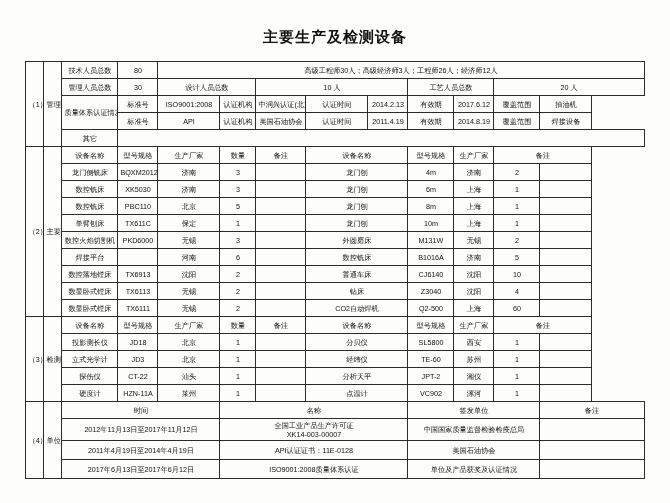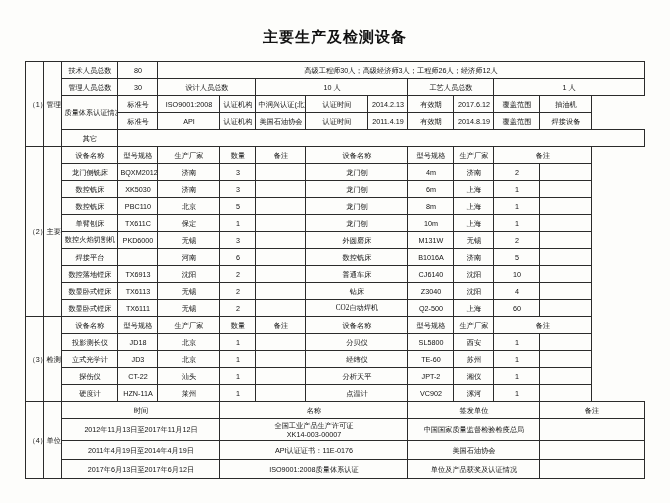--- a/index.html
+++ b/index.html
@@ -59,21 +59,20 @@
     white-space: normal;
     line-height: 1.15;
     margin-left: 32px;
   }
   td.twoline {
     white-space: normal;
     line-height: 1.2;
   }
   .small {
     font-size: 6.8px;
-    font-family: Liberation Serif, serif;
   }
 </style>
 </head>
 <body>
 
 <div class="page">
 
   <div class="doc-title">主要生产及检测设备</div>
 
   <table class="main">
@@ -101,21 +100,21 @@
       <td class="lbl">技术人员总数</td>
       <td>80</td>
       <td colspan="10">高级工程师30人；高级经济师3人；工程师26人；经济师12人</td>
     </tr>
     <tr>
       <td class="lbl">管理人员总数</td>
       <td>30</td>
       <td colspan="2">设计人员总数</td>
       <td colspan="3">10 人</td>
       <td colspan="2">工艺人员总数</td>
-      <td colspan="3">1 人</td>
+      <td colspan="3">20 人</td>
     </tr>
     <tr>
       <td class="lbl" rowspan="2">质量体系认证情况</td>
       <td>标准号</td>
       <td>ISO9001:2008</td>
       <td>认证机构</td>
       <td class="twoline" rowspan="1">中润兴认证(北京)有限公司</td>
       <td>认证时间</td>
       <td>2014.2.13</td>
       <td>有效期</td>
@@ -334,21 +333,21 @@
     </tr>
     <tr style="height:22px">
       <td colspan="3">2012年11月13日至2017年11月12日</td>
       <td colspan="4" class="twoline" style="white-space:pre-line">全国工业产品生产许可证
 XK14-003-00007</td>
       <td colspan="3">中国国家质量监督检验检疫总局</td>
       <td colspan="2"></td>
     </tr>
     <tr style="height:19px">
       <td colspan="3">2011年4月19日至2014年4月19日</td>
-      <td colspan="4">API认证证书：11E-0176</td>
+      <td colspan="4">API认证证书：11E-0128</td>
       <td colspan="3">美国石油协会</td>
       <td colspan="2"></td>
     </tr>
     <tr style="height:19px">
       <td colspan="3">2017年6月13日至2017年6月12日</td>
       <td colspan="4">ISO9001:2008质量体系认证</td>
       <td colspan="3">单位及产品获奖及认证情况</td>
       <td colspan="2"></td>
     </tr>
 

